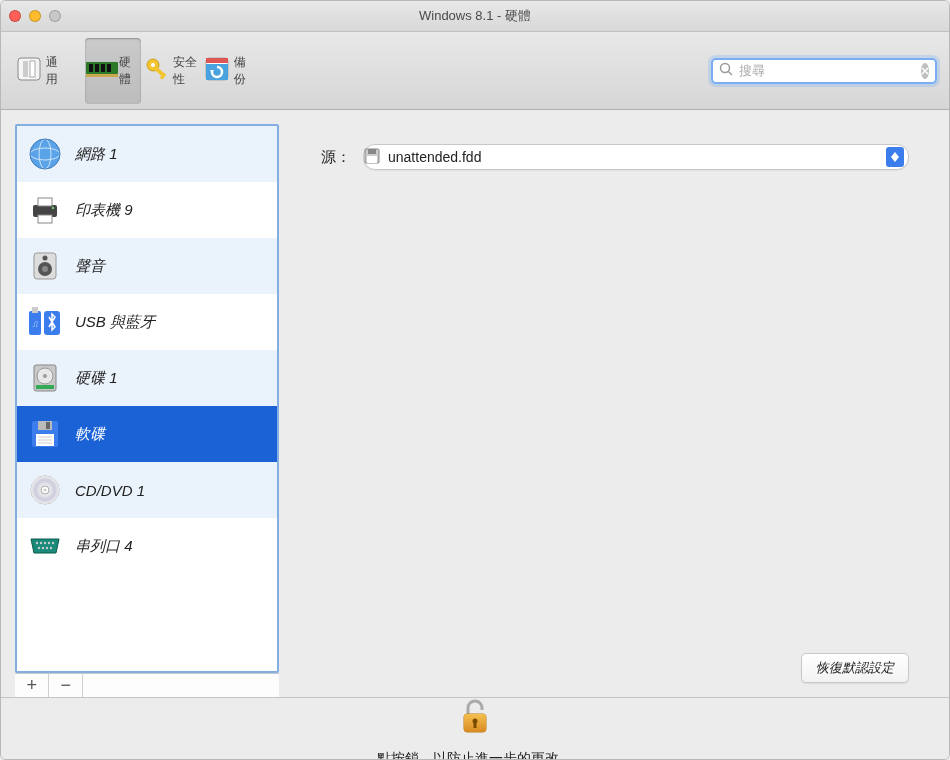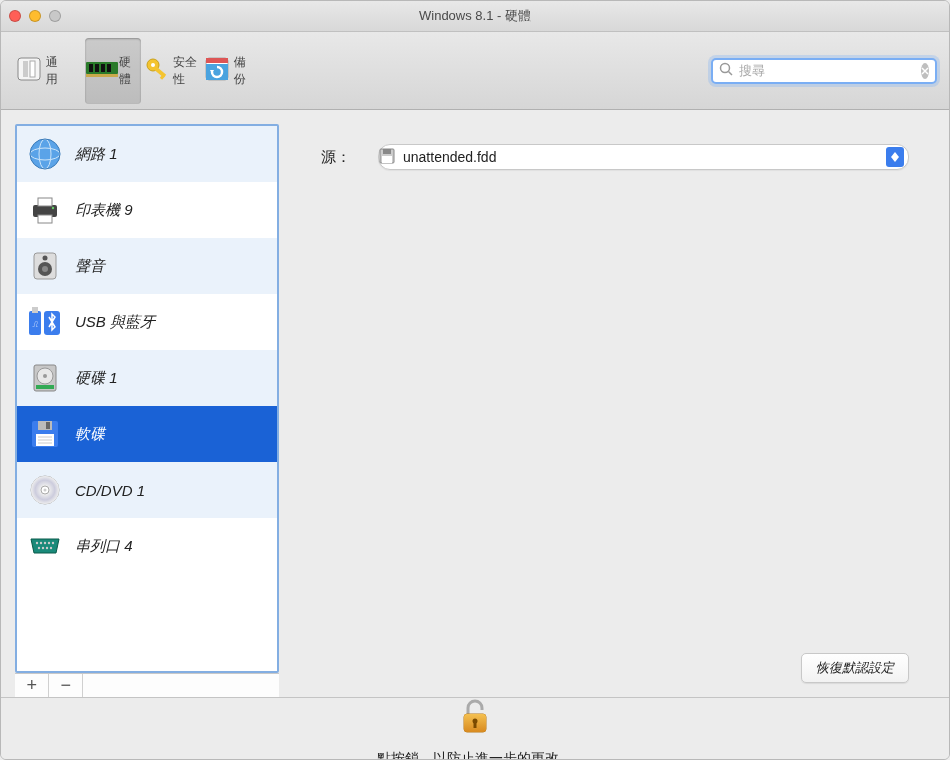--- a/index.html
+++ b/index.html
@@ -173,21 +173,20 @@
   height: 26px;
   background: #fff;
   border: 1px solid #c8c8c8;
   border-radius: 12px;
   display: flex;
   align-items: center;
   padding: 0 4px 0 0;
   gap: 8px;
   cursor: pointer;
   box-shadow: 0 1px 1px rgba(0,0,0,0.05);
-  margin-left: 15px;
 }
 .source-select-text { flex: 1; font-size: 14px; color: #222; }
 .select-arrows {
   width: 18px; height: 20px;
   background: #3b7ded;
   border-radius: 3px;
   display: flex; flex-direction: column;
   align-items: center; justify-content: center;
   color: #fff;
 }

